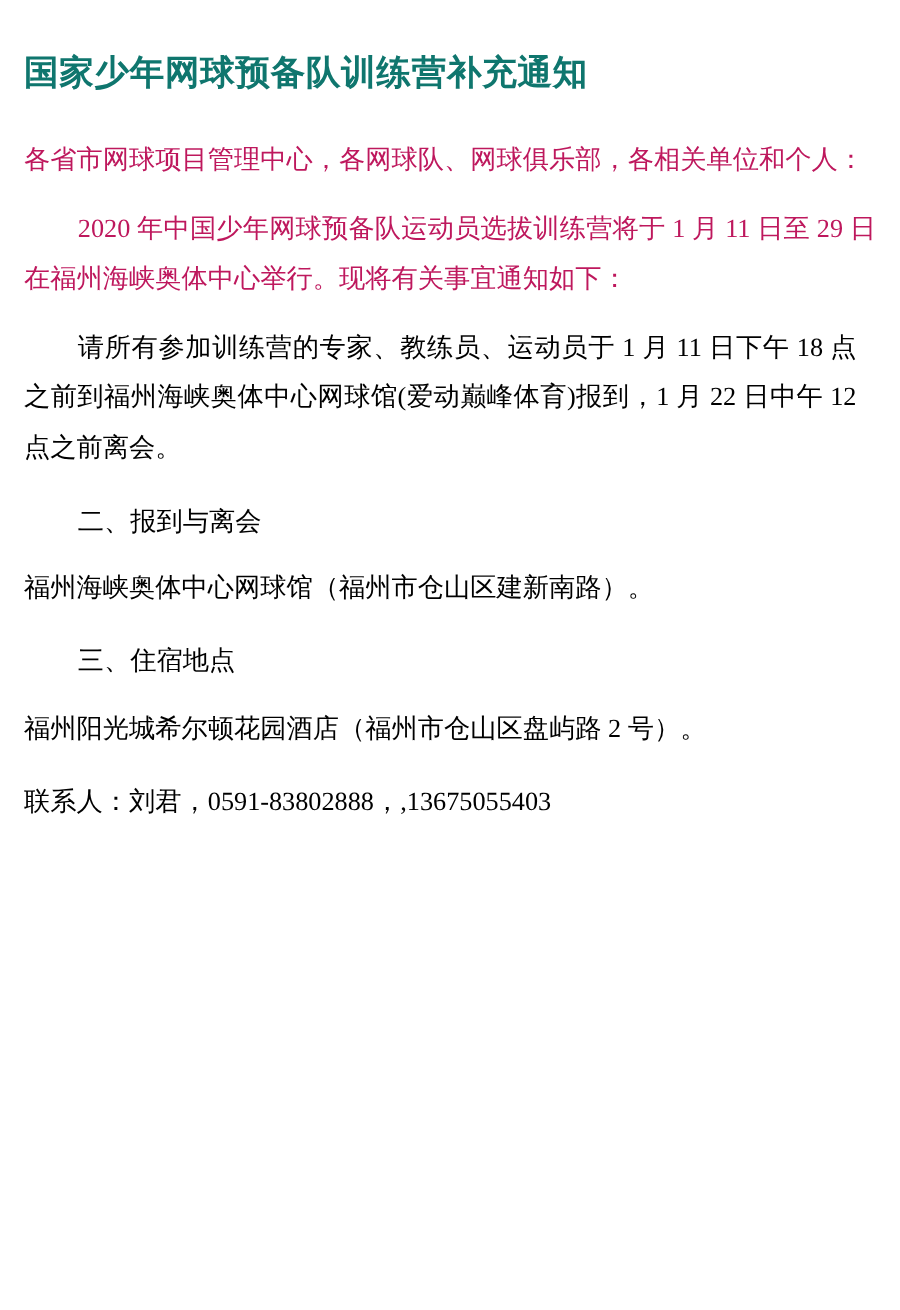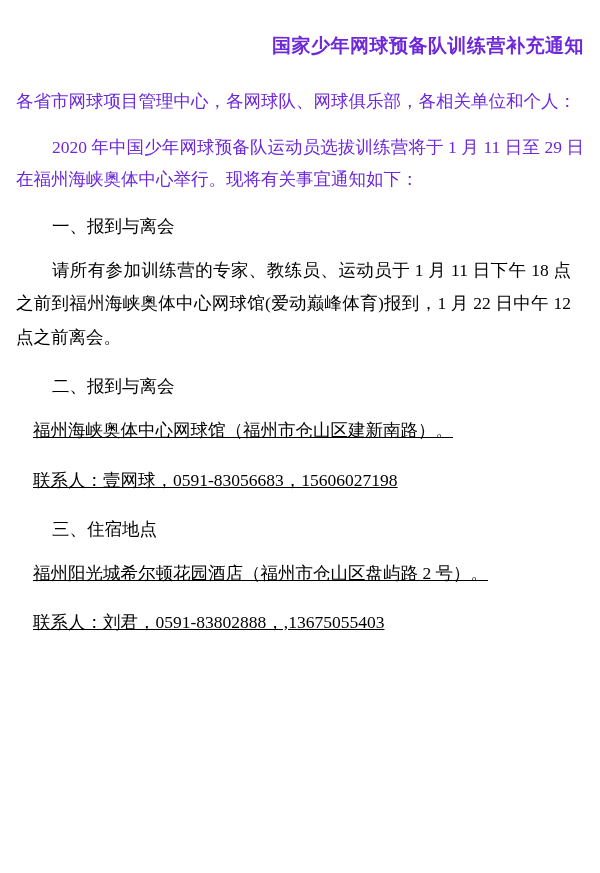--- a/index.html
+++ b/index.html
@@ -15,79 +15,76 @@
     color: #000000;
   }
   .page {
     width: 600px;
     height: 873px;
     box-sizing: border-box;
     padding: 20px 16px 0 16px;
     background: #ffffff;
   }
   .doc-title {
-    text-align: right;
-    font-size: 19px;
+    text-align: left;
+    font-size: 23px;
     font-weight: bold;
     letter-spacing: 0.5px;
     margin: 14px 0 26px 0;
     line-height: 1.3;
-    color: #6d28d9;
+    color: #0f766e;
   }
   .para {
     font-size: 17.5px;
     line-height: 1.85;
     margin: 0 0 14px 0;
     text-align: justify;
     text-justify: inter-ideograph;
-    color: #6d28d9;
+    color: #be185d;
   }
   .indent {
     text-indent: 2.05em;
   }
   .section-head {
     text-indent: 2.05em;
     font-size: 17.5px;
     line-height: 1.85;
     margin: 0 0 12px 0;
   }
   .body-block {
     font-size: 17.5px;
     line-height: 1.9;
     margin: 0 13px 16px 0;
     text-align: justify;
     text-justify: inter-ideograph;
   }
   .nowrap-line {
     font-size: 17.5px;
     line-height: 1.9;
-    margin: 0 0 16px 17px;
-    text-decoration: underline;
+    margin: 0 0 16px 0;
   }
 </style>
 </head>
 <body>
 
 <div class="page">
 
   <h1 class="doc-title">国家少年网球预备队训练营补充通知</h1>
 
   <p class="para">各省市网球项目管理中心，各网球队、网球俱乐部，各相关单位和个人：</p>
 
   <p class="para indent">2020 年中国少年网球预备队运动员选拔训练营将于 1 月 11 日至 29 日在福州海峡奥体中心举行。现将有关事宜通知如下：</p>
 
-  <p class="section-head">一、报到与离会</p>
 
   <p class="body-block indent">请所有参加训练营的专家、教练员、运动员于 1 月 11 日下午 18 点之前到福州海峡奥体中心网球馆(爱动巅峰体育)报到，1 月 22 日中午 12 点之前离会。</p>
 
   <p class="section-head">二、报到与离会</p>
 
   <p class="nowrap-line">福州海峡奥体中心网球馆（福州市仓山区建新南路）。</p>
 
-  <p class="nowrap-line">联系人：壹网球，0591-83056683，15606027198</p>
 
   <p class="section-head">三、住宿地点</p>
 
   <p class="nowrap-line">福州阳光城希尔顿花园酒店（福州市仓山区盘屿路 2 号）。</p>
 
   <p class="nowrap-line">联系人：刘君，0591-83802888，,13675055403</p>
 
 </div>
 
 </body></html>

